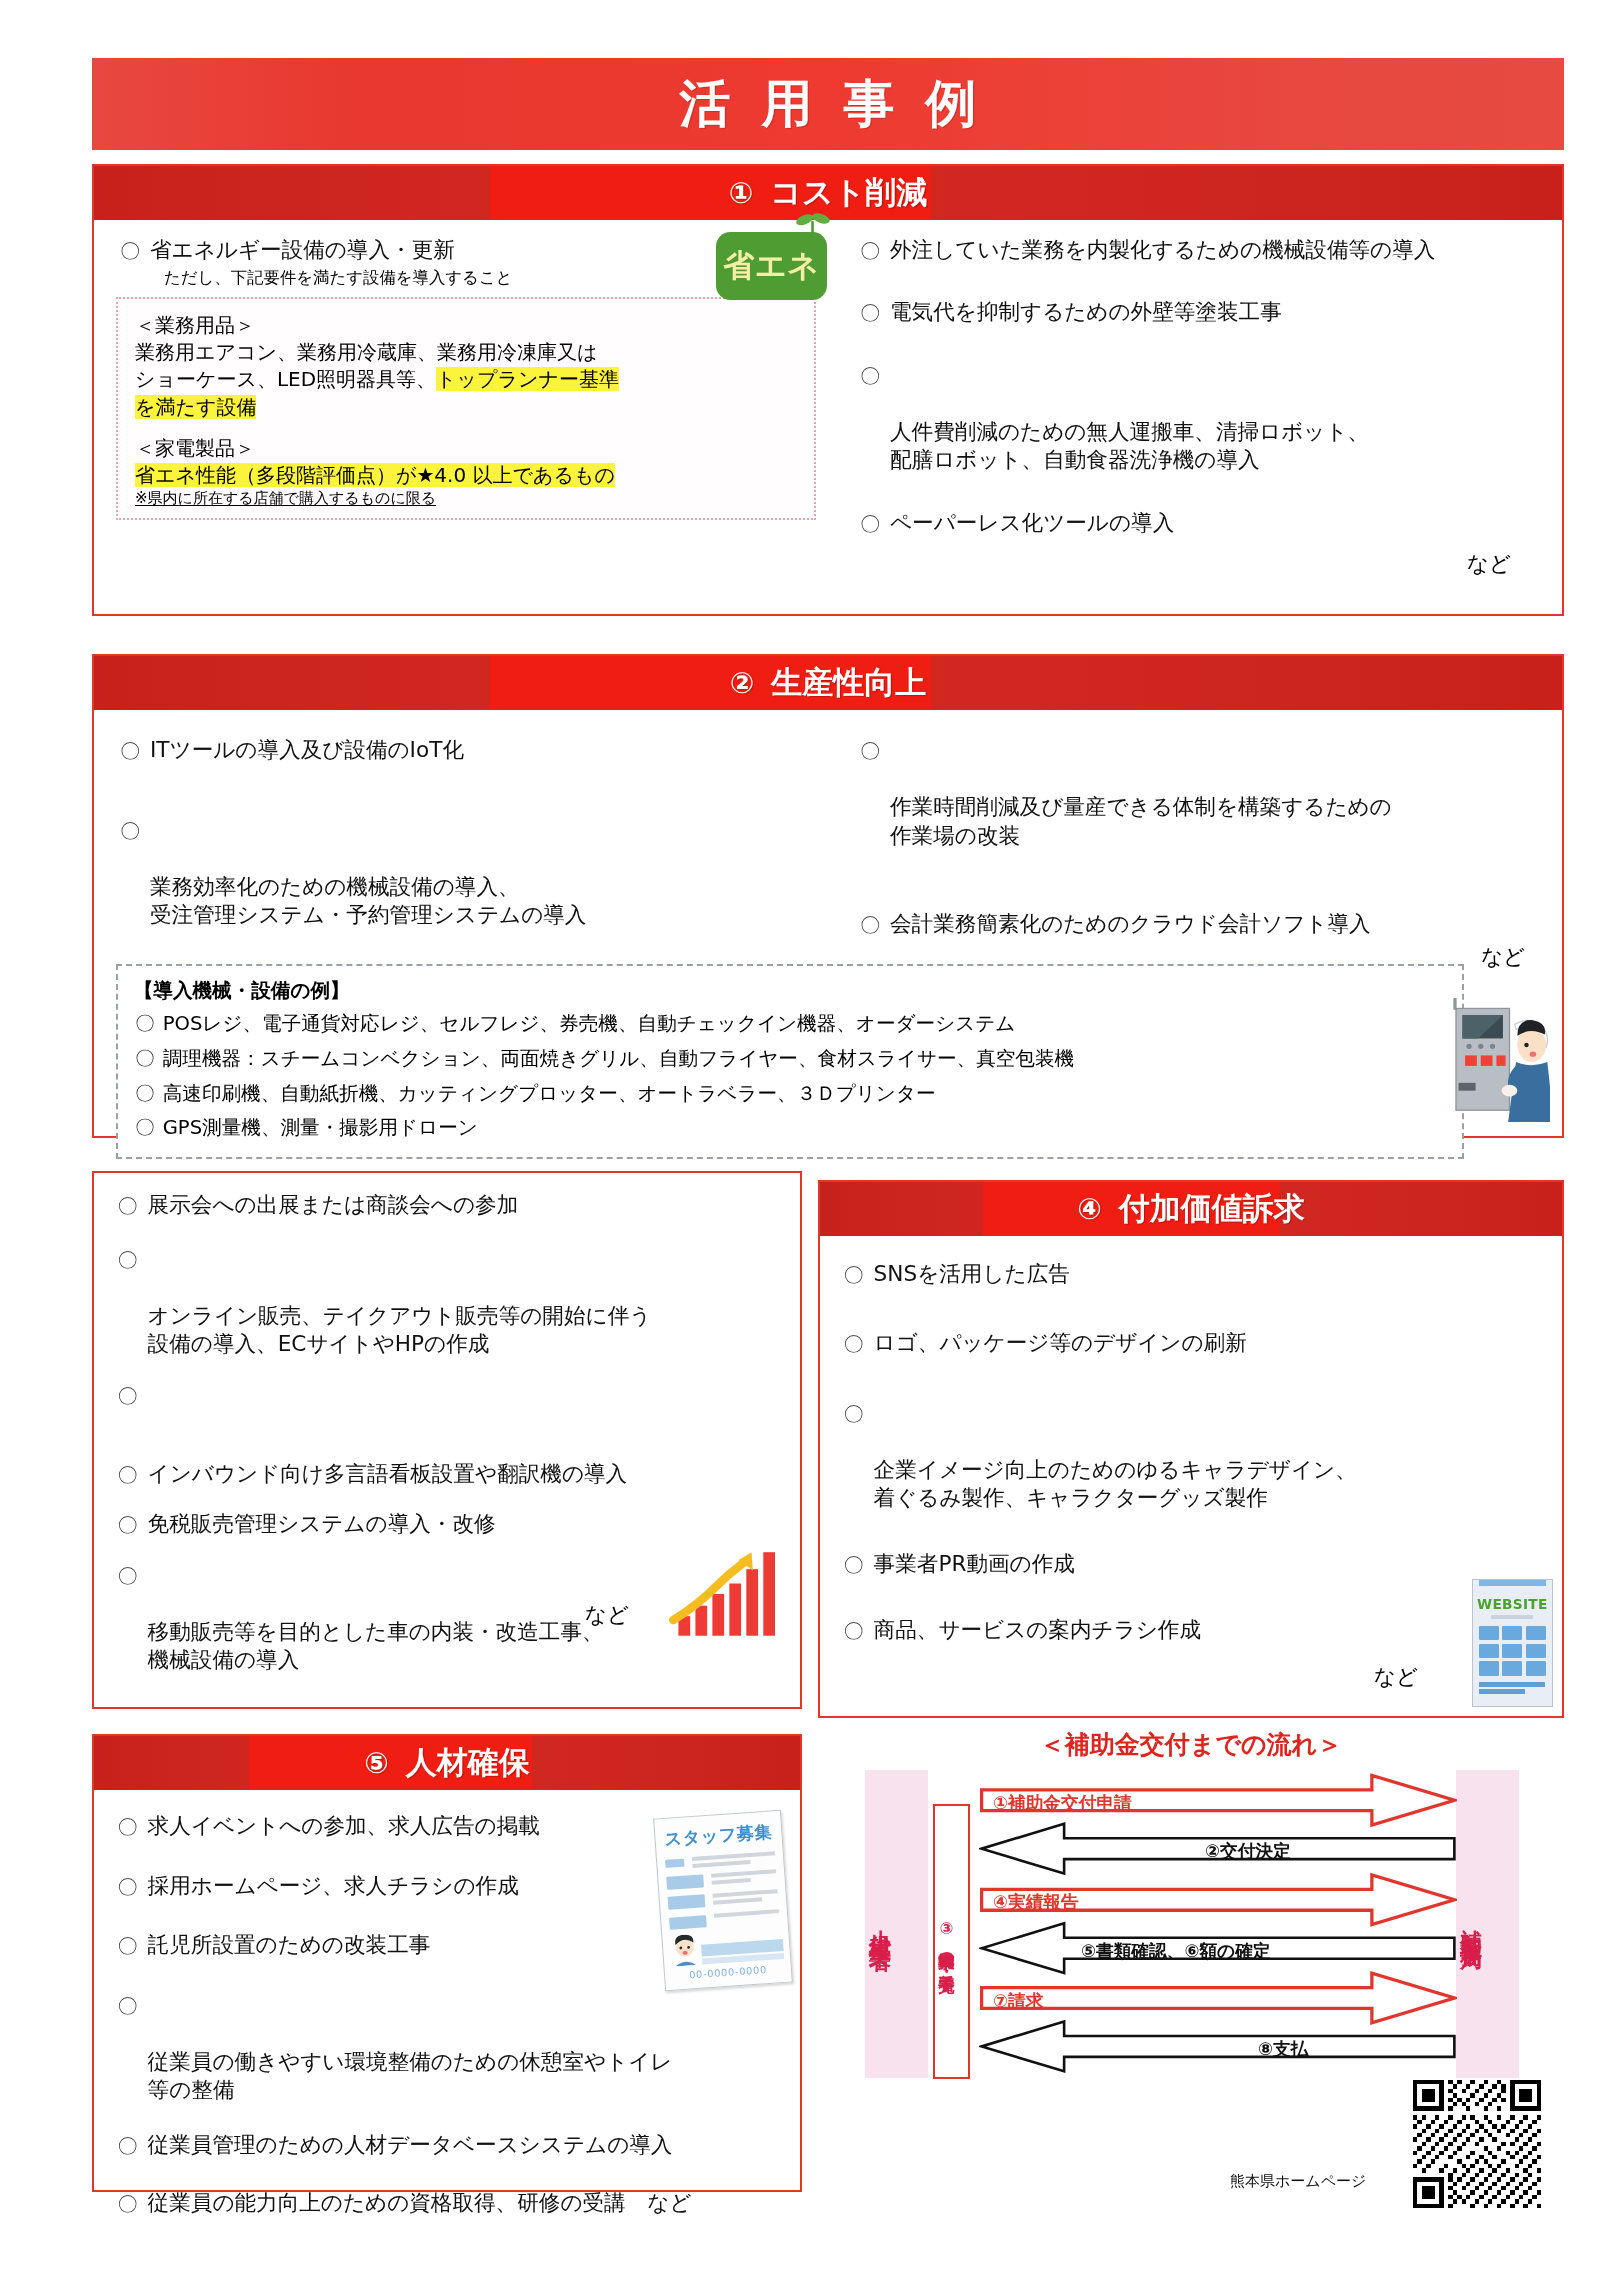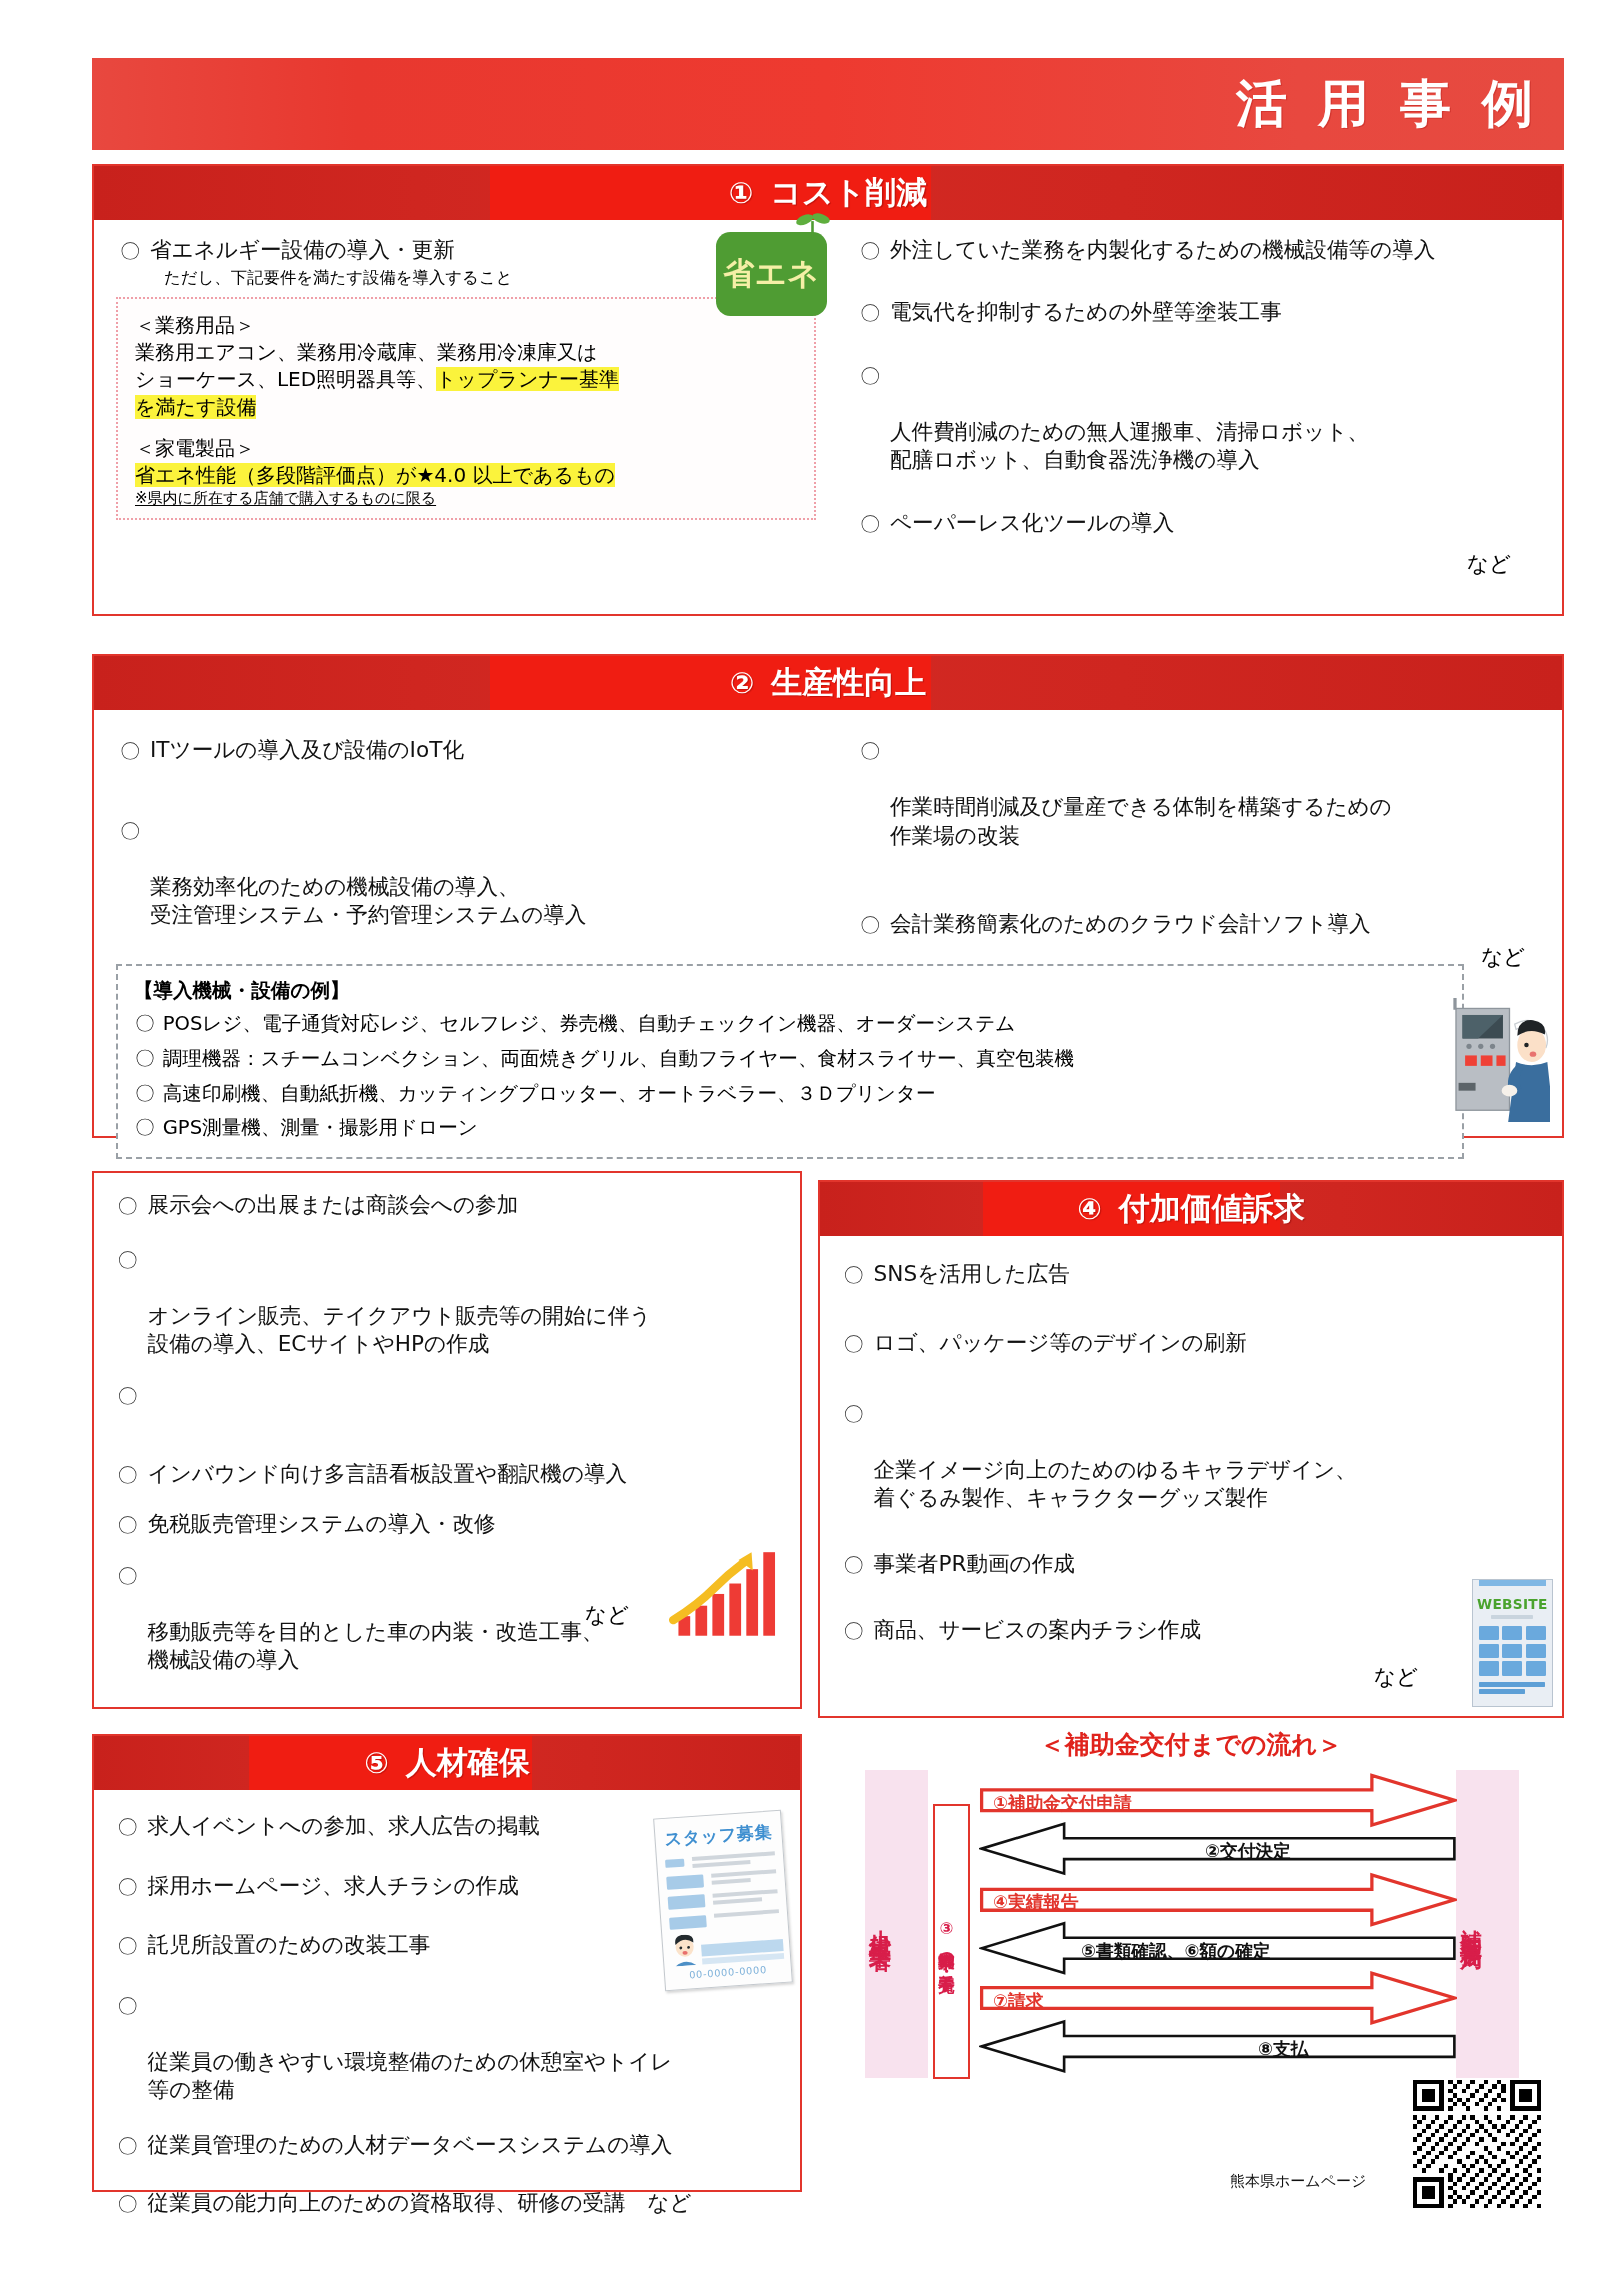--- a/index.html
+++ b/index.html
@@ -10,21 +10,21 @@
   }
   .page { position: relative; width: 1623px; height: 2295px; padding: 0; }
 
   
   .title-banner {
     position: absolute; left: 92px; top: 58px; width: 1472px; height: 92px;
     background: linear-gradient(90deg,#e8483f 0%,#e8382f 18%,#ee3a30 50%,#e8483f 82%,#e64a40 100%);
   }
   .title-banner .tb-inner {
     position: absolute; left: 0; top: 0; width: 100%; height: 100%;
-    display: flex; align-items: center; justify-content: flex-end; border-radius: 18px;
+    display: flex; align-items: center; justify-content: center; border-radius: 18px;
   }
   .title-text {
     color: #ffffff; font-size: 51px; font-weight: bold;
     letter-spacing: 31px; text-indent: 31px;
     text-shadow: 1.3px 1.3px 0 rgba(150,0,0,.25);
   }
 
   
   .sec {
     position: absolute;
@@ -79,21 +79,21 @@
   .dashbox {
     border: 2px dashed #9aa0a6; background: #ffffff;
     padding: 10.5px 13px 6.5px 15.7px;
   }
   .dashbox .ttl { font-size: 19.6px; font-weight: bold; margin-bottom: 7.9px; }
   .dashbox .row { font-size: 19.6px; line-height: 1.3; margin-bottom: 9.2px; padding-left: 29px; position: relative; }
   .dashbox .row .mk { position: absolute; left: 1.3px; top: 0; }
 
   
   .shoene {
-    position: absolute; width: 111px; height: 84px; border-radius: 14.4px;
+    position: absolute; width: 111px; height: 68px; border-radius: 14.4px;
     background: #4f9c33;
     display: flex; align-items: center; justify-content: center;
   }
   .shoene span { color: #f5efa6; font-size: 31px; font-weight: bold; letter-spacing: 0.7px; }
   .sprout { position: absolute; right: -3.9px; top: -19.6px; width: 37px; height: 26px; }
 
   
   .worker { position: absolute; width: 98px; height: 124px; }
 
   

